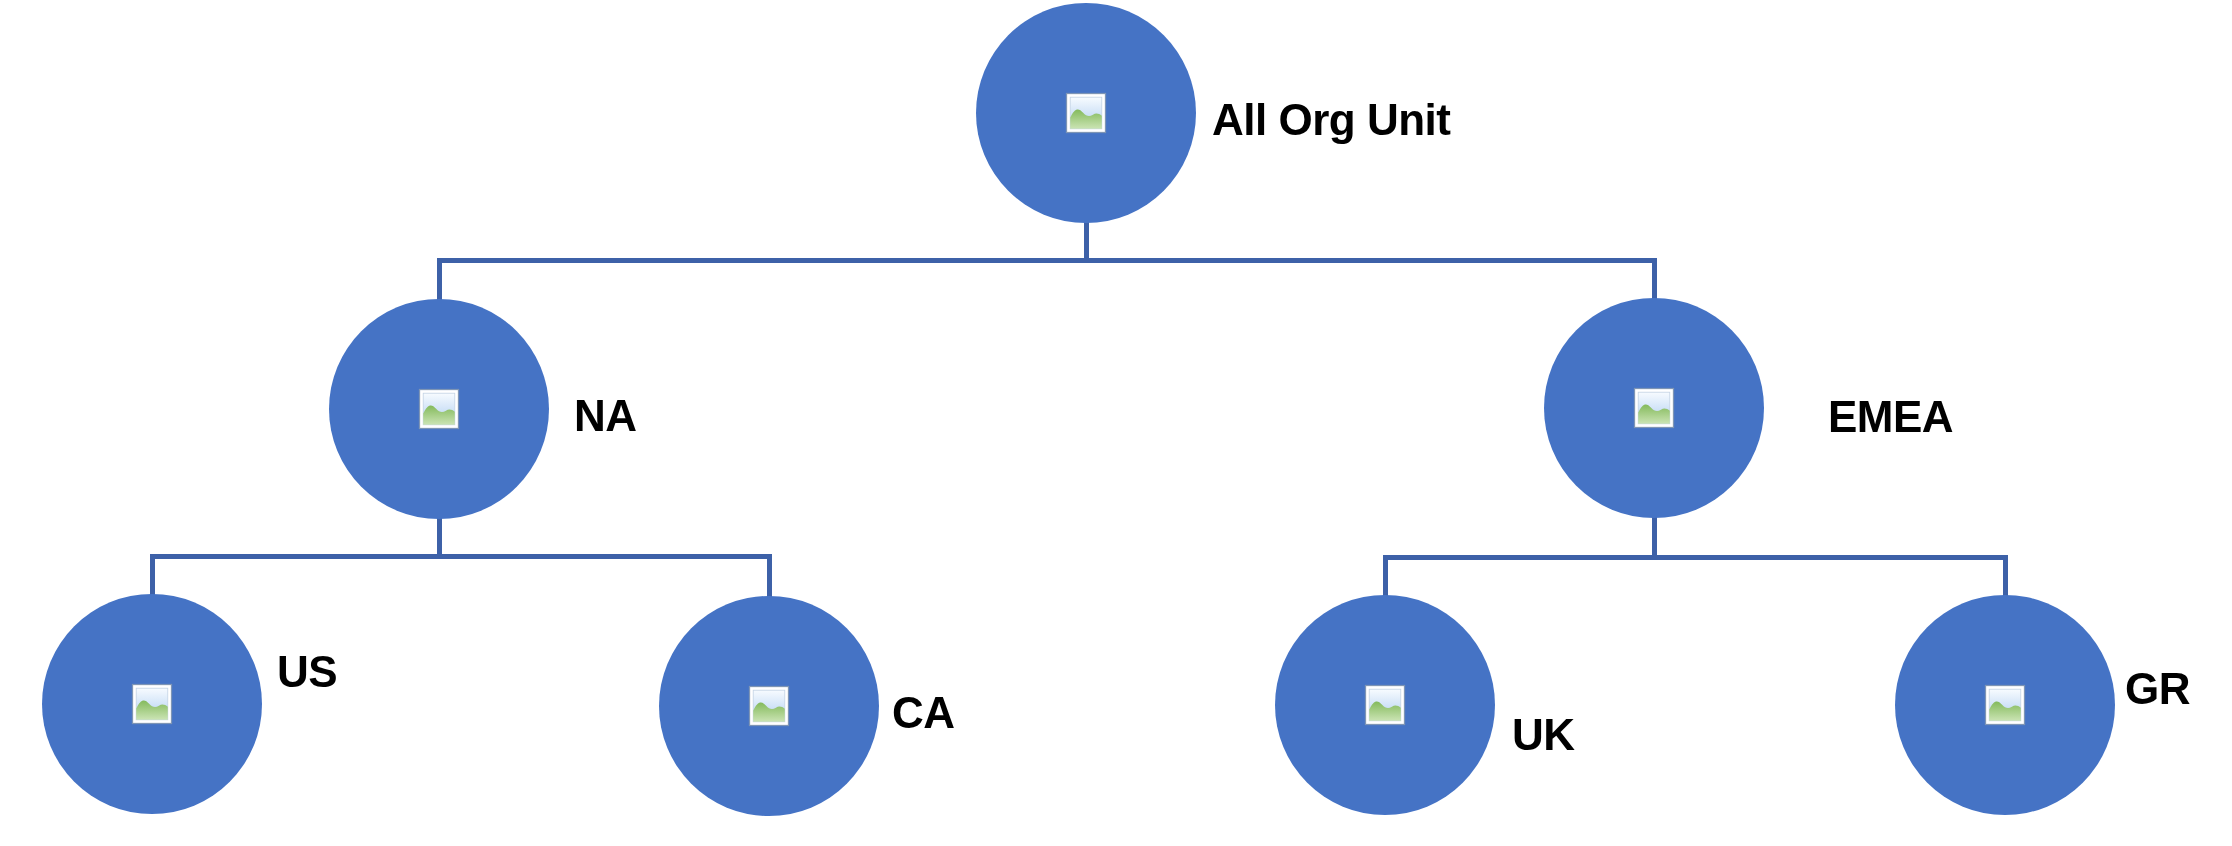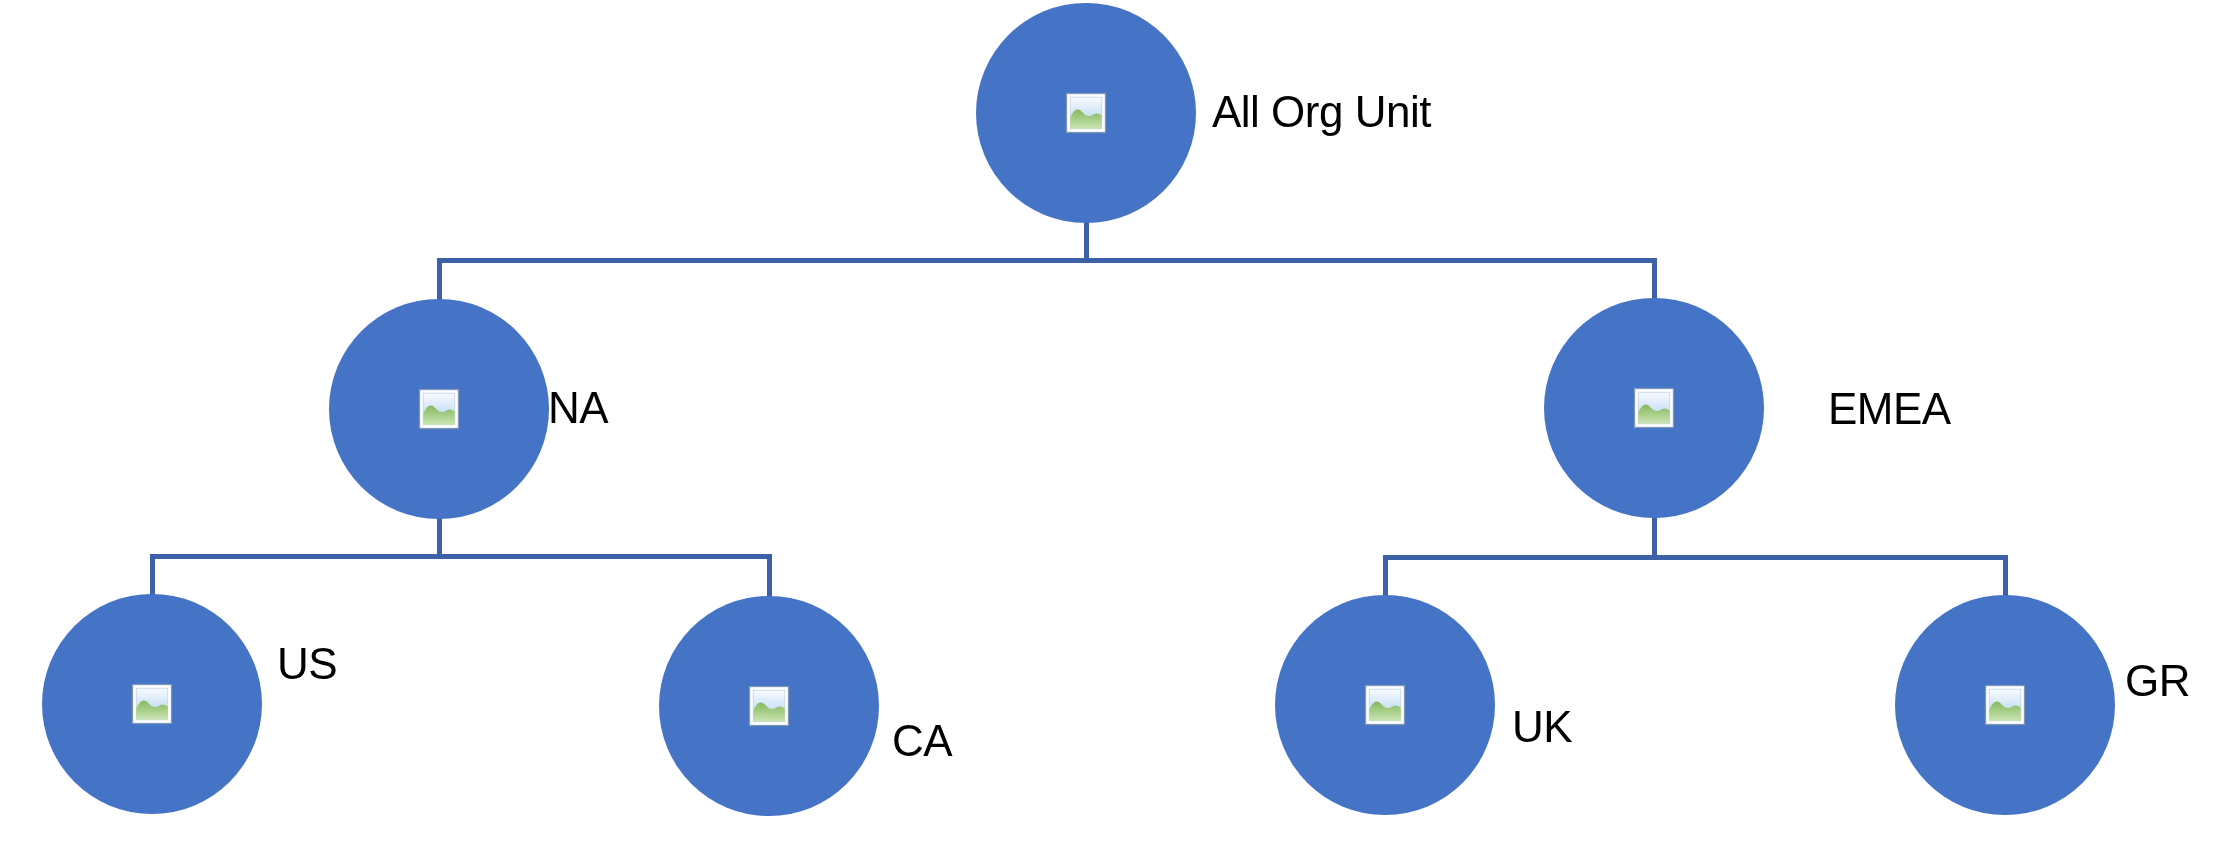--- a/index.html
+++ b/index.html
@@ -56,41 +56,42 @@
     left: 50%;
     top: 50%;
     width: 41px;
     height: 41px;
     transform: translate(-50%, -50%);
   }
   .node-label {
     position: absolute;
     transform: translateY(-52%);
     font-size: 44px;
-    font-weight: 400;
+    font-weight: 700;
     color: var(--label, #000000);
     white-space: nowrap;
     letter-spacing: -0.5px;
+    margin-top: 8px;
   }
 
   
   #node-all-org-unit .circle { left: 976px;  top: 3px;   }
   #node-all-org-unit .node-label { left: 1212px; top: 113px; }
 
   #node-na .circle   { left: 329px;  top: 299px; }
-  #node-na .node-label   { left: 548px;  top: 409px; }
+  #node-na .node-label   { left: 574px;  top: 409px; }
 
   #node-emea .circle { left: 1544px; top: 298px; }
   #node-emea .node-label { left: 1828px; top: 410px; }
 
   #node-us .circle   { left: 42px;   top: 594px; }
   #node-us .node-label   { left: 277px;  top: 665px; }
 
   #node-ca .circle   { left: 659px;  top: 596px; }
-  #node-ca .node-label   { left: 892px;  top: 742px; }
+  #node-ca .node-label   { left: 892px;  top: 706px; }
 
   #node-uk .circle   { left: 1275px; top: 595px; }
   #node-uk .node-label   { left: 1512px; top: 728px; }
 
   #node-gr .circle   { left: 1895px; top: 595px; }
   #node-gr .node-label   { left: 2125px; top: 682px; }
 </style>
 </head>
 <body>
 

